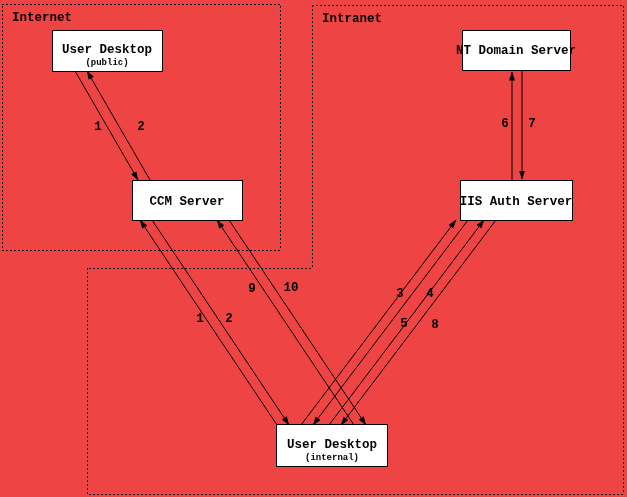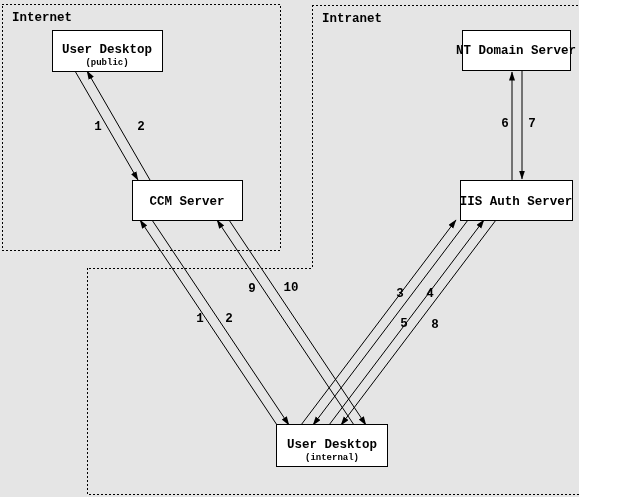--- a/index.html
+++ b/index.html
@@ -2,23 +2,23 @@
 <html><head>
 <meta charset="utf-8">
 <style>
   html, body {
     margin: 0;
     padding: 0;
     background: #ffffff;
   }
   .stage {
     position: relative;
-    width: 579px;
+    width: 627px;
     height: 497px;
-    background: #e5e5e5;
+    background: #ef4444;
     overflow: hidden;
   }
   svg {
     display: block;
     font-family: "Liberation Mono", "DejaVu Sans Mono", monospace;
   }
   .zone-outline {
     fill: none;
     stroke: #000000;
     stroke-width: 1;

